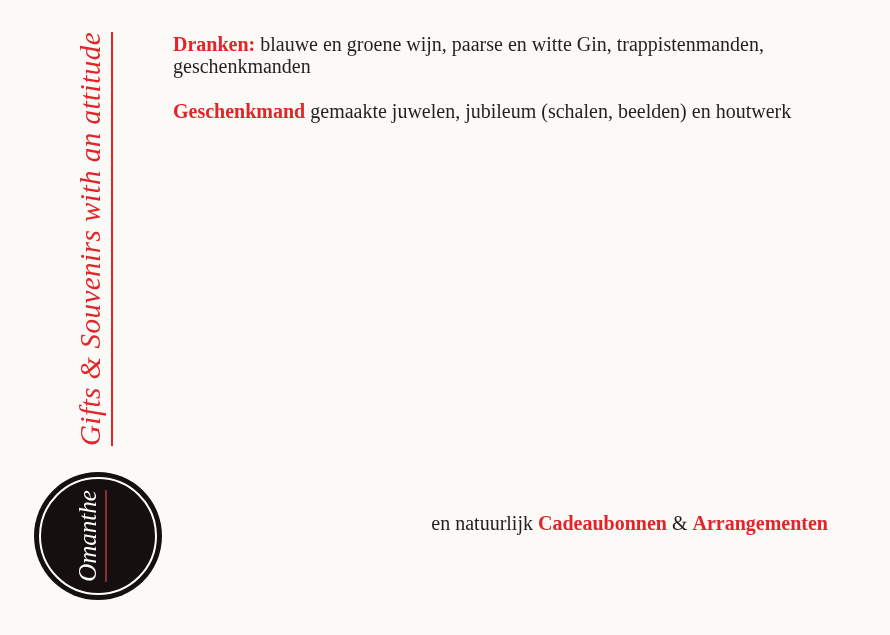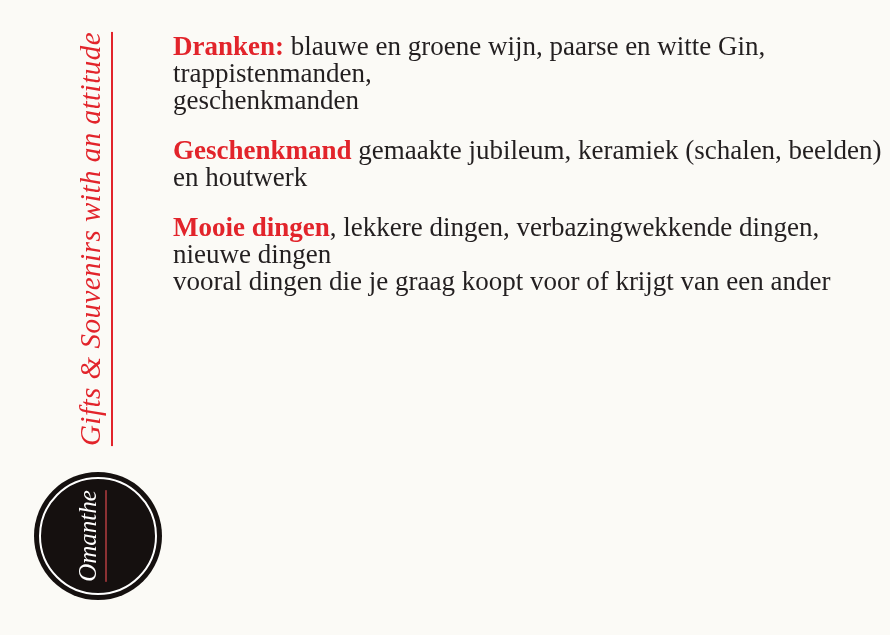--- a/index.html
+++ b/index.html
@@ -74,22 +74,22 @@
 
   
   .content {
     position: absolute;
     left: 173px;
     top: 33px;
     width: 712px;
   }
   .content p {
     margin: 0 0 23px 0;
-    font-size: 27px;
-    line-height: 27px;
+    font-size: 20px;
+    line-height: 22px;
   }
   .lead {
     font-weight: 700;
     color: #e2242b;
   }
   .rest {
     white-space: pre-line;
   }
 
   
@@ -109,24 +109,23 @@
 </head>
 <body>
 
 <div class="card">
 
   <div class="banner">Gifts &amp; Souvenirs with an attitude</div>
 
   <div class="content">
     <p><span class="lead">Dranken: </span><span class="rest">blauwe en groene wijn, paarse en witte Gin, trappistenmanden,
 geschenkmanden</span></p>
-    <p><span class="lead">Geschenkmand </span><span class="rest">gemaakte jubileum, keramiek (schalen, beelden) en houtwerk</span></p>
-    <p><span class="lead">Mooie dingen</span><span class="rest">, lekkere dingen, verbazingwekkende dingen, nieuwe dingen
-vooral dingen die je graag koopt voor of krijgt van een ander</span></p>
+    <p><span class="lead">Geschenkmand </span><span class="rest">gemaakte juwelen, jubileum (schalen, beelden) en houtwerk</span></p>
   </div>
 
+  <div class="footer-line"><span>en natuurlijk </span><span class="footer-red">Cadeaubonnen</span><span> &amp; </span><span class="footer-red">Arrangementen</span></div>
 
   <div class="logo">
     <div class="logo-ring"></div>
     <div class="logo-text">Omanthe</div>
   </div>
 
 </div>
 
 </body></html>

